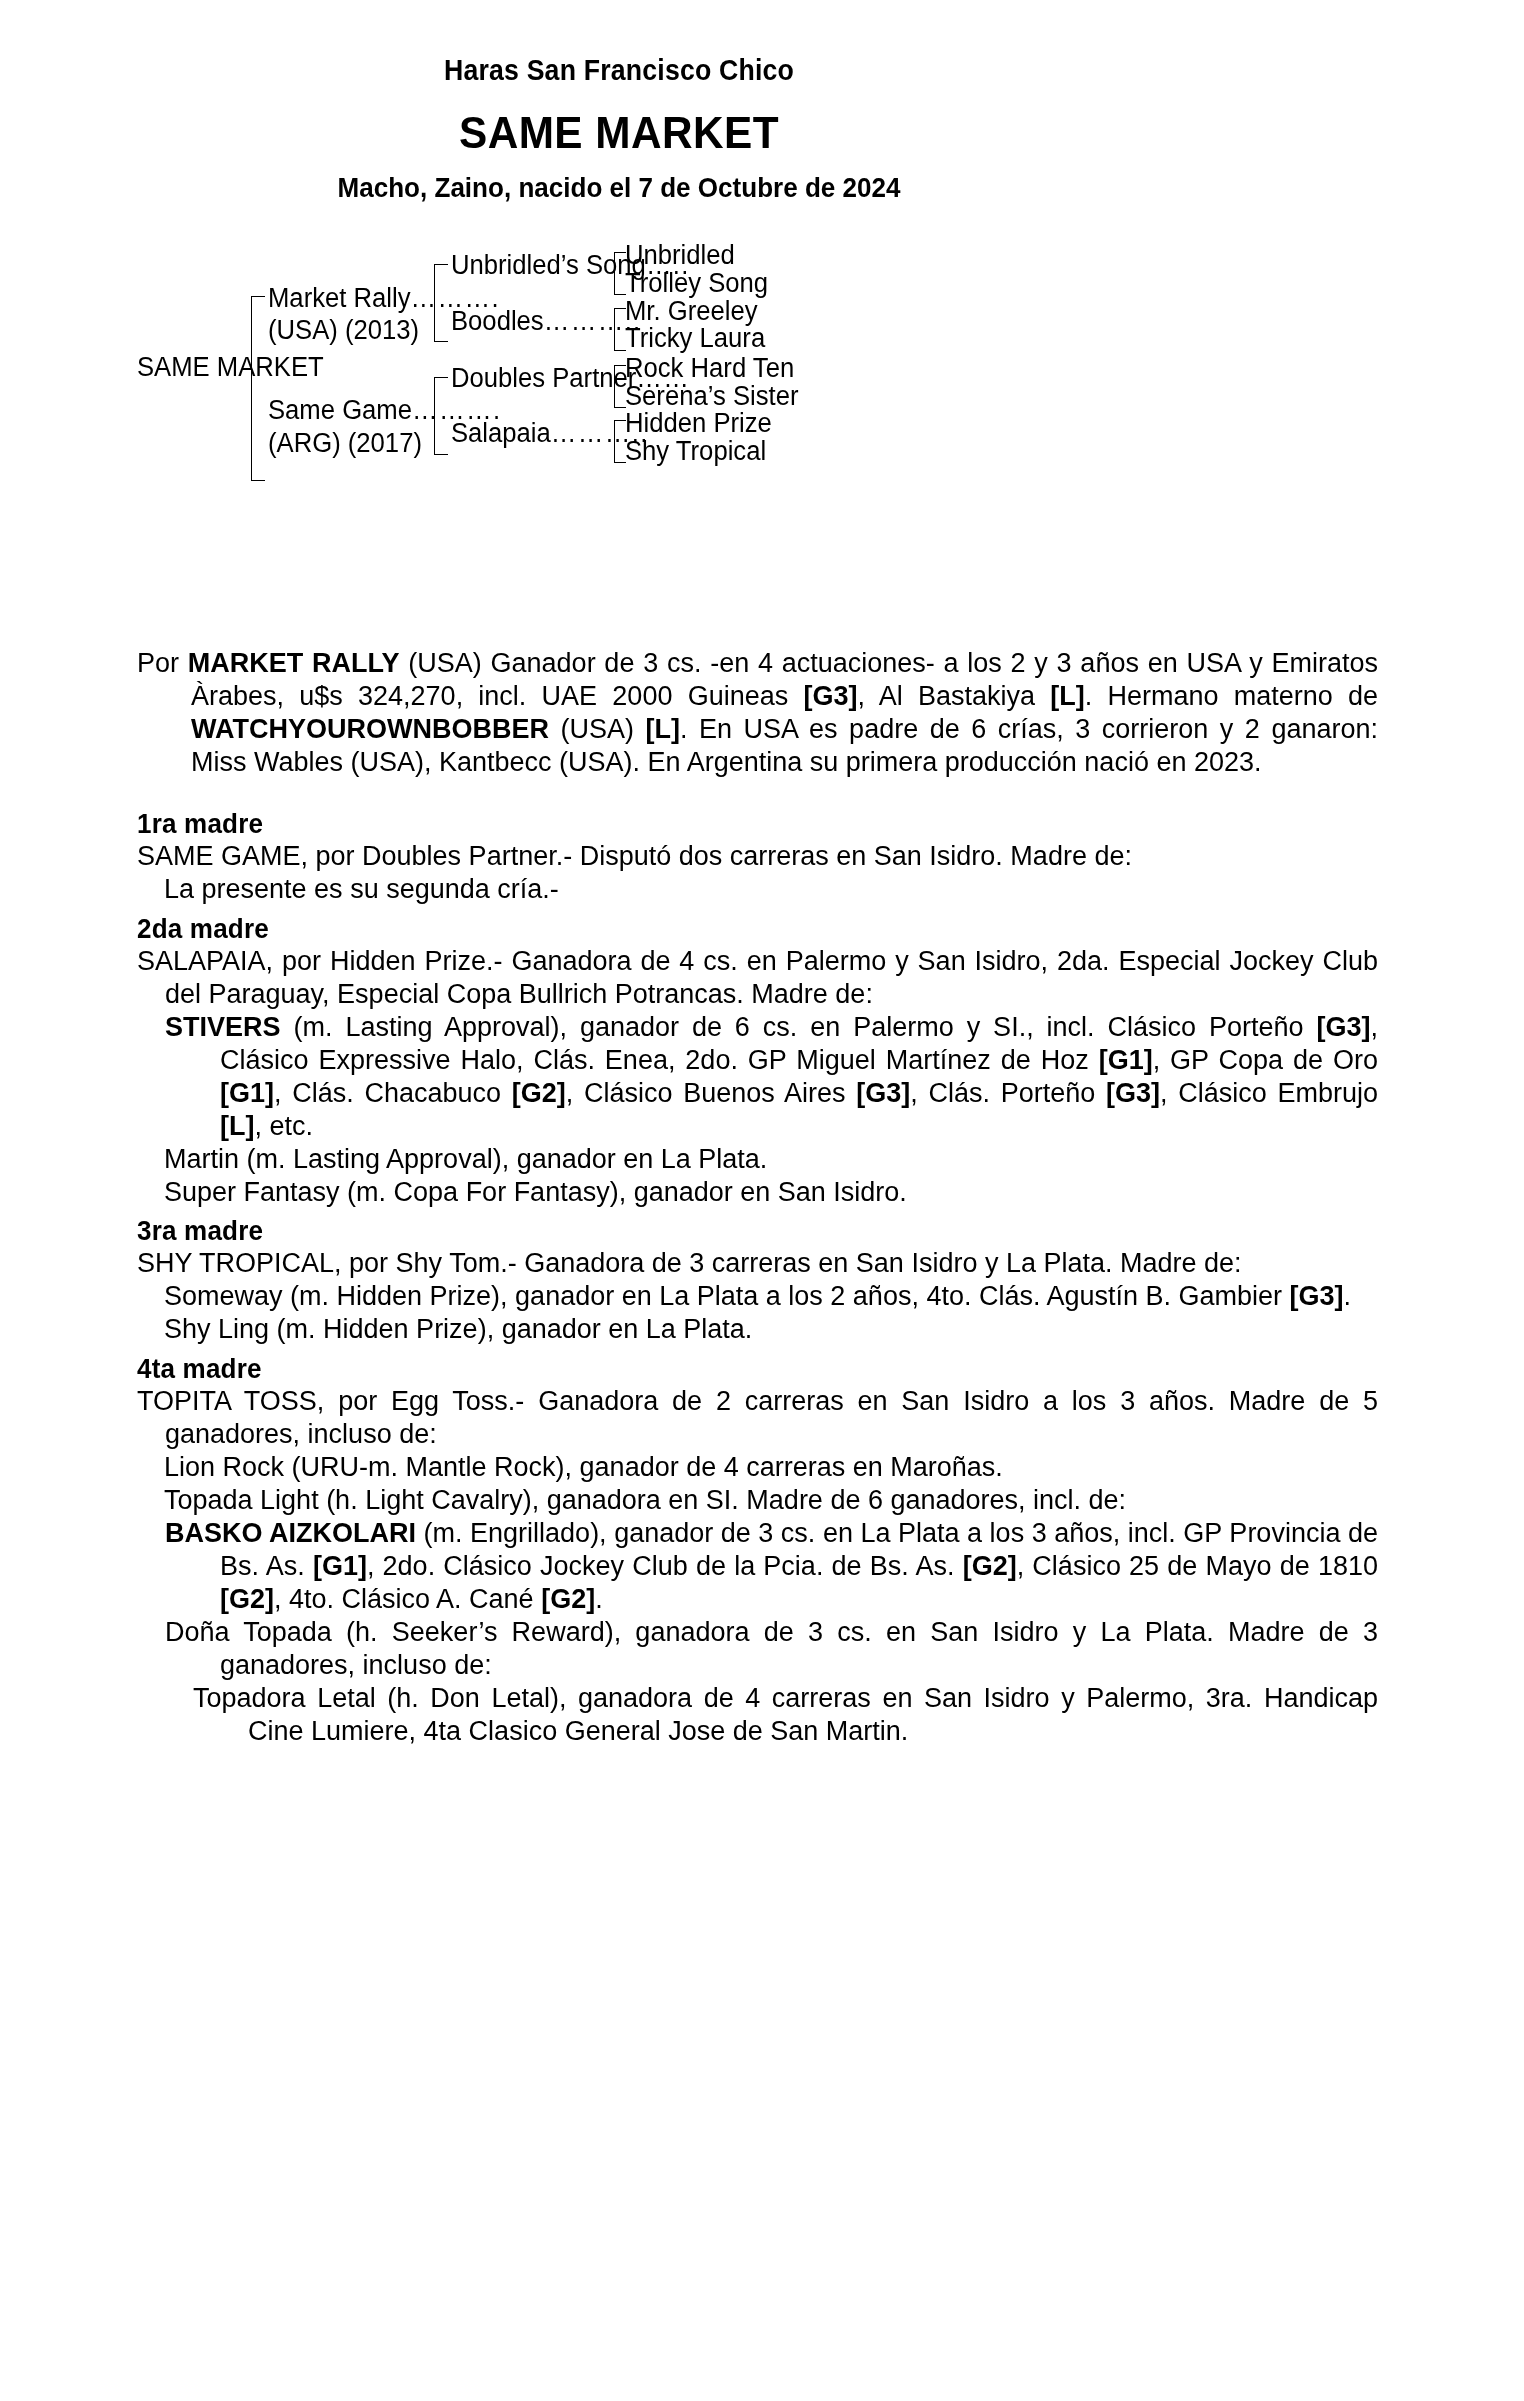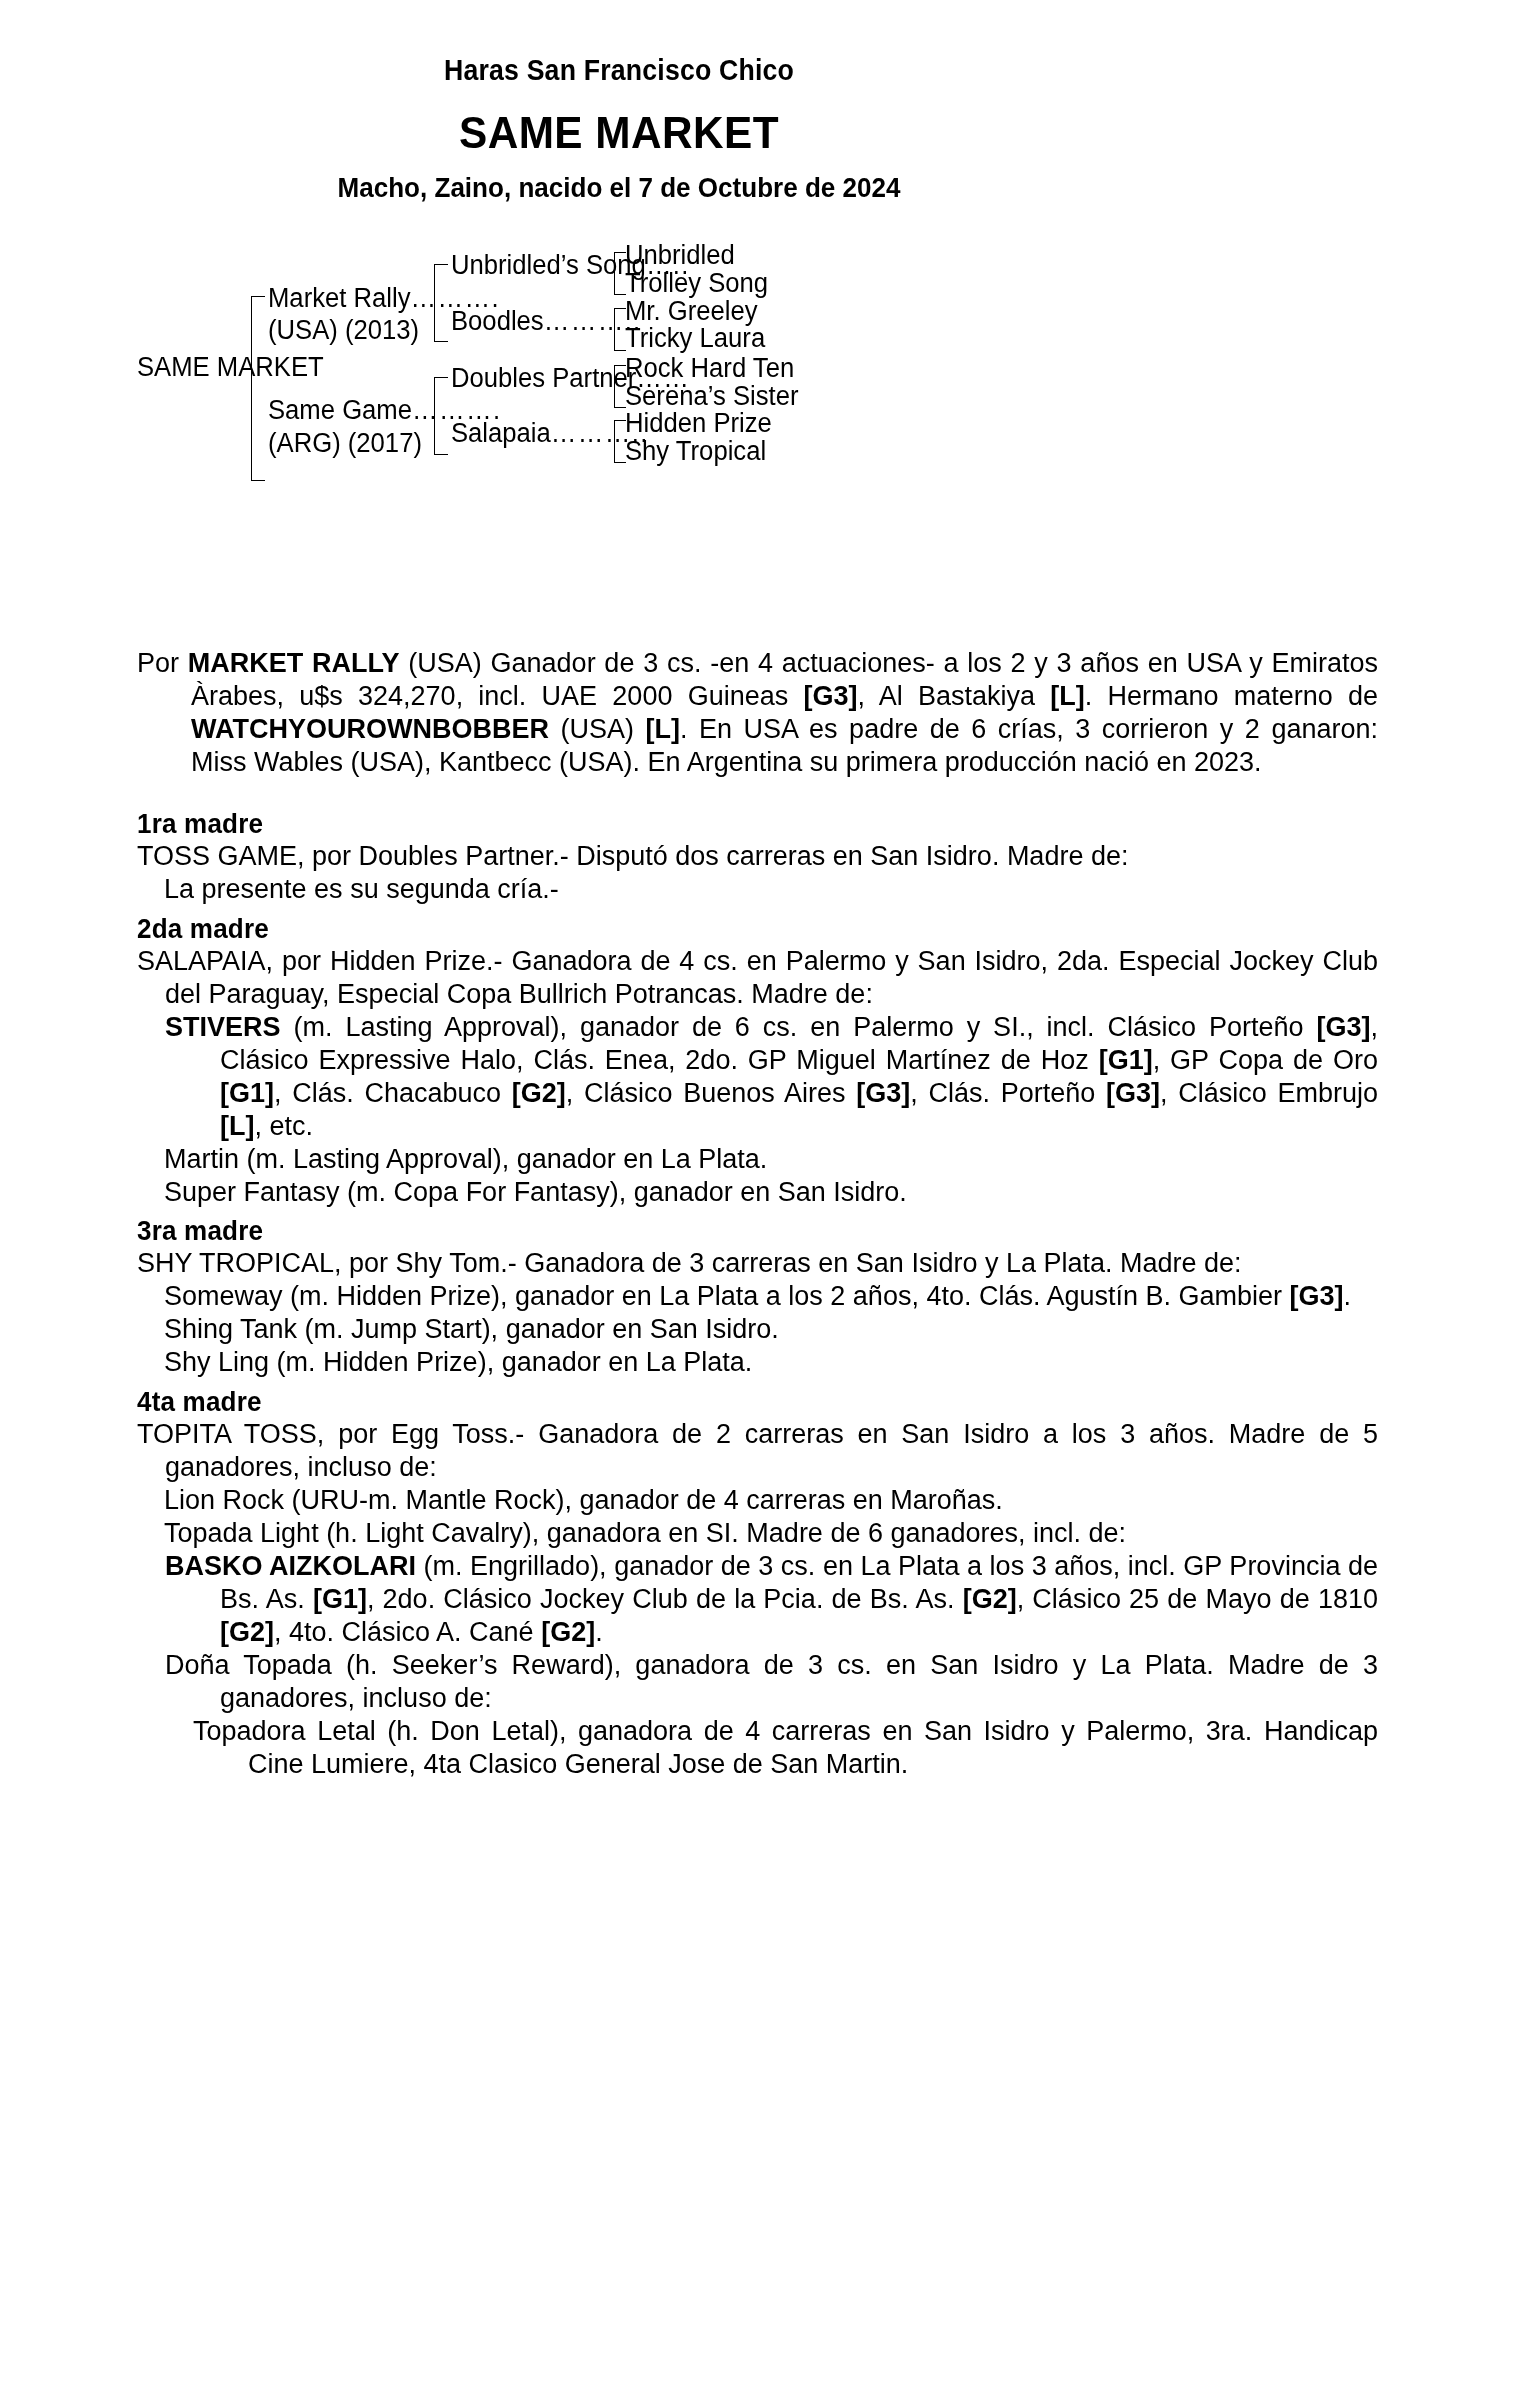--- a/index.html
+++ b/index.html
@@ -190,31 +190,30 @@
   </div>
 
   <div class="body">
 
     <p class="para sire-para">
       <span>Por </span><span class="nm">MARKET RALLY</span><span> (USA) Ganador de 3 cs. -en 4 actuaciones- a los 2 y 3 años en USA y Emiratos Àrabes, u$s 324,270, incl. UAE 2000 Guineas </span><span class="g">[G3]</span><span>, Al Bastakiya </span><span class="g">[L]</span><span>. Hermano materno de </span><span class="nm">WATCHYOUROWNBOBBER</span><span> (USA) </span><span class="g">[L]</span><span>. En USA es padre de 6 crías, 3 corrieron y 2 ganaron: Miss Wables (USA), Kantbecc (USA). En Argentina su primera producción nació en 2023.</span>
     </p>
 
     <div id="sections">
         <div class="sec-head">1ra madre</div>
-        <p class="para dam-line"><span>TOSS GAME, por Doubles Partner.- Disputó dos carreras en San Isidro. Madre de:</span></p>
+        <p class="para dam-line"><span>SAME GAME, por Doubles Partner.- Disputó dos carreras en San Isidro. Madre de:</span></p>
         <p class="para off"><span>La presente es su segunda cría.-</span></p>
         <div class="sec-head">2da madre</div>
         <p class="para dam-line"><span>SALAPAIA, por Hidden Prize.- Ganadora de 4 cs. en Palermo y San Isidro, 2da. Especial Jockey Club del Paraguay, Especial Copa Bullrich Potrancas. Madre de:</span></p>
         <p class="para off2"><span class="nm">STIVERS</span><span> (m. Lasting Approval), ganador de 6 cs. en Palermo y SI., incl. Clásico Porteño </span><span class="g">[G3]</span><span>, Clásico Expressive Halo, Clás. Enea, 2do. GP Miguel Martínez de Hoz </span><span class="g">[G1]</span><span>, GP Copa de Oro </span><span class="g">[G1]</span><span>, Clás. Chacabuco </span><span class="g">[G2]</span><span>, Clásico Buenos Aires </span><span class="g">[G3]</span><span>, Clás. Porteño </span><span class="g">[G3]</span><span>, Clásico Embrujo </span><span class="g">[L]</span><span>, etc.</span></p>
         <p class="para off"><span>Martin (m. Lasting Approval), ganador en La Plata.</span></p>
         <p class="para off"><span>Super Fantasy (m. Copa For Fantasy), ganador en San Isidro.</span></p>
         <div class="sec-head">3ra madre</div>
         <p class="para dam-line"><span>SHY TROPICAL, por Shy Tom.- Ganadora de 3 carreras en San Isidro y La Plata. Madre de:</span></p>
         <p class="para off"><span>Someway (m. Hidden Prize), ganador en La Plata a los 2 años, 4to. Clás. Agustín B. Gambier </span><span class="g">[G3]</span><span>.</span></p>
-        <p class="para off"><span>Shing Tank (m. Jump Start), ganador en San Isidro.</span></p>
         <p class="para off"><span>Shy Ling (m. Hidden Prize), ganador en La Plata.</span></p>
         <div class="sec-head">4ta madre</div>
         <p class="para dam-line"><span>TOPITA TOSS, por Egg Toss.- Ganadora de 2 carreras en San Isidro a los 3 años. Madre de 5 ganadores, incluso de:</span></p>
         <p class="para off"><span>Lion Rock (URU-m. Mantle Rock), ganador de 4 carreras en Maroñas.</span></p>
         <p class="para off"><span>Topada Light (h. Light Cavalry), ganadora en SI. Madre de 6 ganadores, incl. de:</span></p>
         <p class="para off2"><span class="nm">BASKO AIZKOLARI</span><span> (m. Engrillado), ganador de 3 cs. en La Plata a los 3 años, incl. GP Provincia de Bs. As. </span><span class="g">[G1]</span><span>, 2do. Clásico Jockey Club de la Pcia. de Bs. As. </span><span class="g">[G2]</span><span>, Clásico 25 de Mayo de 1810 </span><span class="g">[G2]</span><span>, 4to. Clásico A. Cané </span><span class="g">[G2]</span><span>.</span></p>
         <p class="para off2"><span>Doña Topada (h. Seeker’s Reward), ganadora de 3 cs. en San Isidro y La Plata. Madre de 3 ganadores, incluso de:</span></p>
         <p class="para off3"><span>Topadora Letal (h. Don Letal), ganadora de 4 carreras en San Isidro y Palermo, 3ra. Handicap Cine Lumiere, 4ta Clasico General Jose de San Martin.</span></p>
       </div>
 

